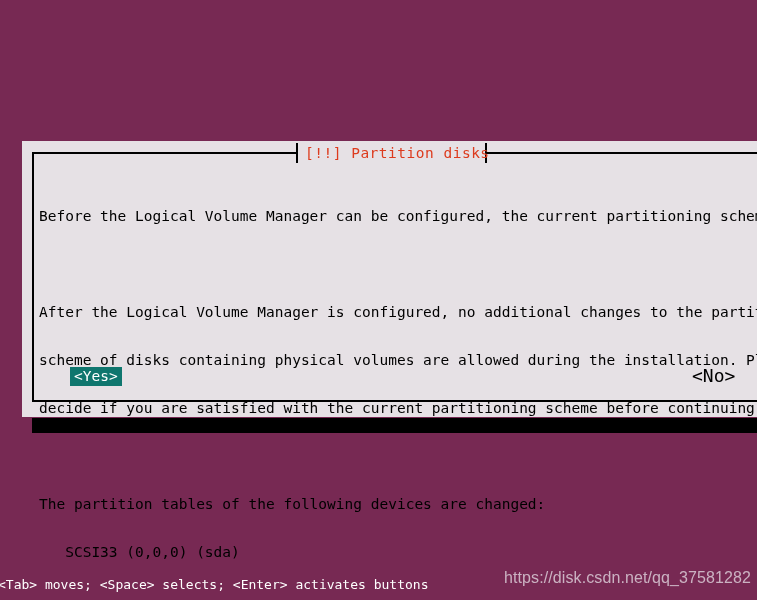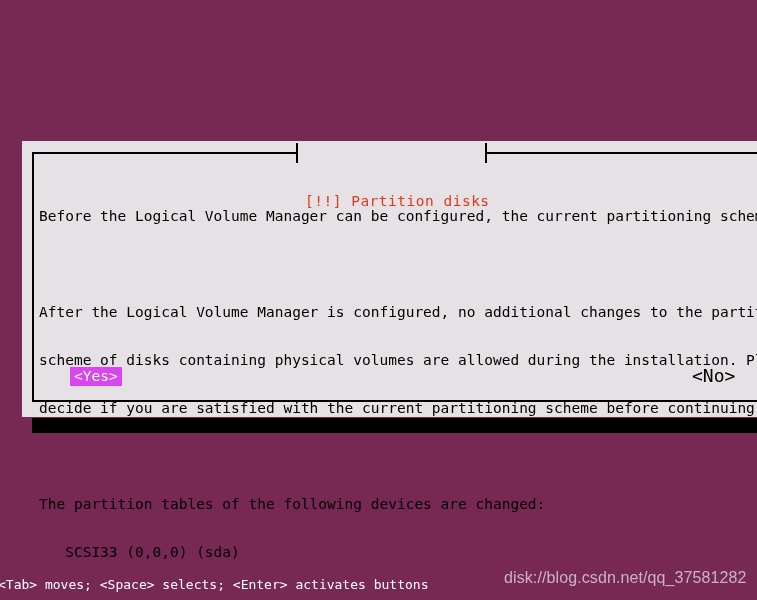--- a/index.html
+++ b/index.html
@@ -93,21 +93,20 @@
 
   #dialog-title {
     position: absolute;
     left: 305px;
     top: 144px;
     color: #dd3b1e;
     font-size: 14.5px;
     line-height: 18px;
     letter-spacing: 0.5px;
     white-space: pre;
-    margin-top: 48px;
   }
 
   
   #dialog-body {
     position: absolute;
     left: 39px;
     top: 176px;
     width: 712px;
     color: #000000;
     font-size: 14.5px;
@@ -120,21 +119,21 @@
   }
   .para:last-child { margin-bottom: 0; }
   .para .line { display: block; }
 
   
   #btn-yes {
     position: absolute;
     left: 70px;
     top: 367px;
     padding: 1px 4px 2px 4px;
-    background: #d946ef;
+    background: #0f766e;
     color: #ffffff;
     font-size: 14.5px;
     line-height: 16px;
     white-space: pre;
     cursor: pointer;
   }
   #btn-no {
     position: absolute;
     left: 688px;
     top: 367px;
@@ -215,15 +214,15 @@
   </div>
 
   <div id="btn-yes">&lt;Yes&gt;</div>
 
   <div id="btn-no">&lt;No&gt;</div>
 
   <div id="status-bar">
     <span id="status-text">&lt;Tab&gt; moves; &lt;Space&gt; selects; &lt;Enter&gt; activates buttons</span>
   </div>
 
-  <div id="watermark">disk://blog.csdn.net/qq_37581282</div>
+  <div id="watermark">https://disk.csdn.net/qq_37581282</div>
 
 </div>
 
 </body></html>

